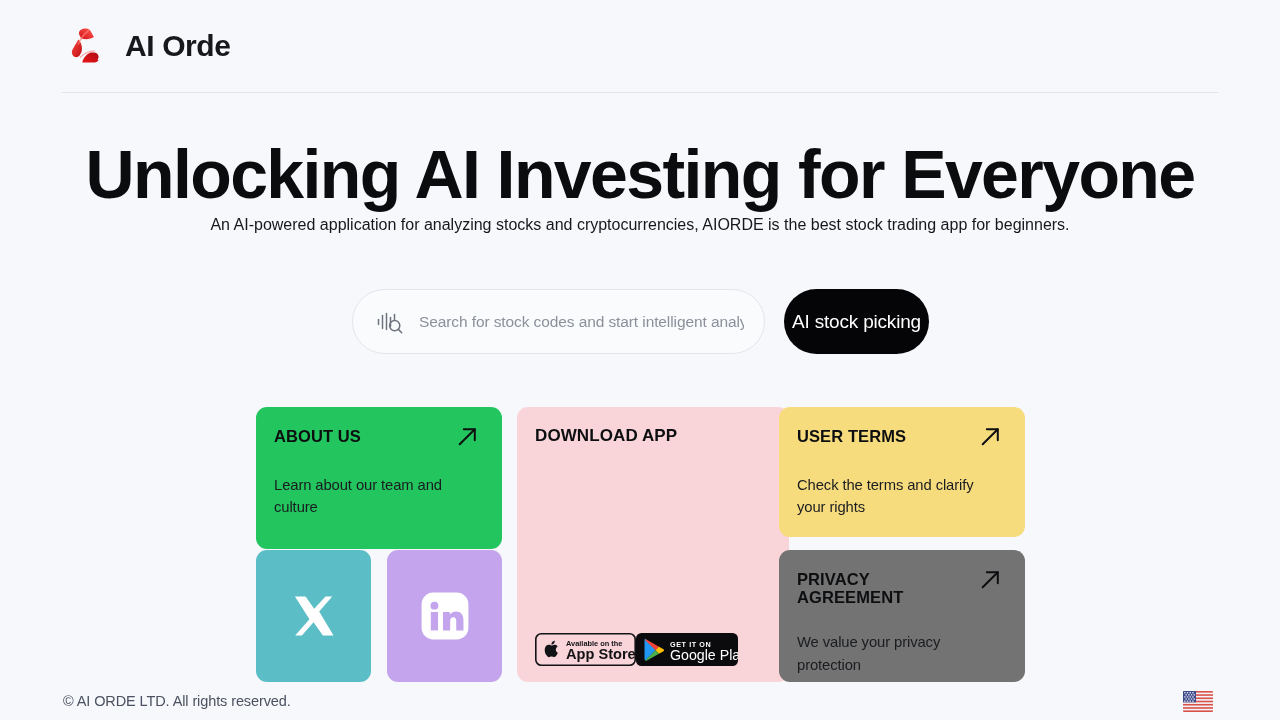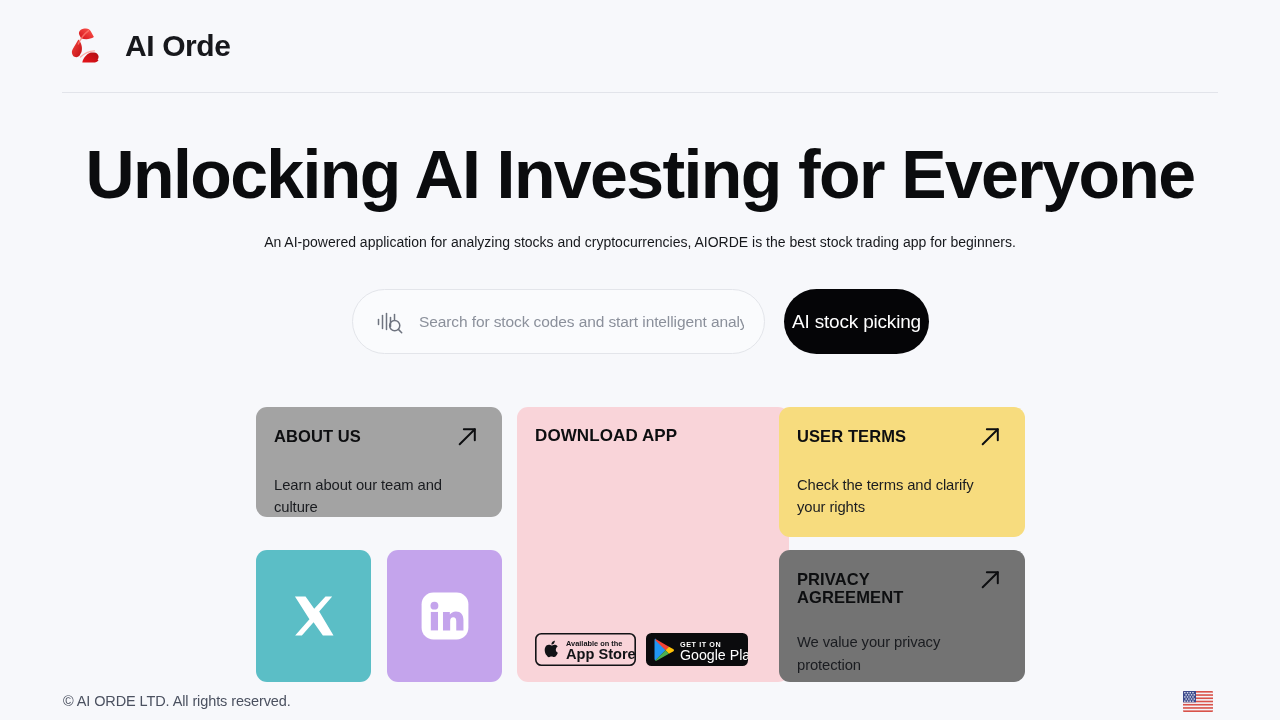--- a/index.html
+++ b/index.html
@@ -63,22 +63,22 @@
   }
   .hero-title {
     font-size: 68px;
     font-weight: bold;
     letter-spacing: -1.6px;
     line-height: 1.08;
     color: #0b0c0e;
     white-space: nowrap;
   }
   .hero-sub {
-    margin-top: 22px;
-    font-size: 14px;
+    margin-top: 4px;
+    font-size: 16px;
     line-height: 1.3;
     color: #16181c;
     white-space: nowrap;
   }
 
   
   .search-row {
     position: absolute;
     left: 352px; top: 289px;
     display: flex;
@@ -154,21 +154,21 @@
   .card-arrow { width: 25px; height: 25px; flex: none; display: block; margin-top: -3px; }
   .card-body {
     margin-top: 25px;
     font-size: 14.8px;
     line-height: 1.52;
     color: #1a1c20;
     letter-spacing: -0.1px;
   }
 
   
-  .card-about   { left: 0;    top: 0;   width: 246px; height: 110px; background: #a3a3a3; }
+  .card-about   { left: 0;    top: 0;   width: 246px; height: 142px; background: #22c55e; }
   .card-terms   { left: 523px; top: 0;  width: 246px; height: 130px; background: #f7dc7e; }
   .card-privacy { left: 523px; top: 143px; width: 246px; height: 132px; background: #737373; }
 
   .card-download {
     left: 261px; top: 0;
     width: 272px; height: 275px;
     background: #f9d4d9;
     padding: 20px 22px 0 18px;
   }
   .card-download .card-title { font-size: 17px; }
@@ -176,21 +176,20 @@
     margin-top: 45px;
     font-size: 15.3px;
     line-height: 1.62;
     color: #17191d;
     letter-spacing: -0.15px;
   }
   .store-badges {
     position: absolute;
     left: 18px; bottom: 16px;
     display: flex;
-    gap: 10px;
     align-items: flex-start;
   }
   .badge-appstore, .badge-googleplay { display: block; }
 
   
   .tile {
     position: absolute;
     border-radius: 11px;
     display: flex;
     align-items: center;

